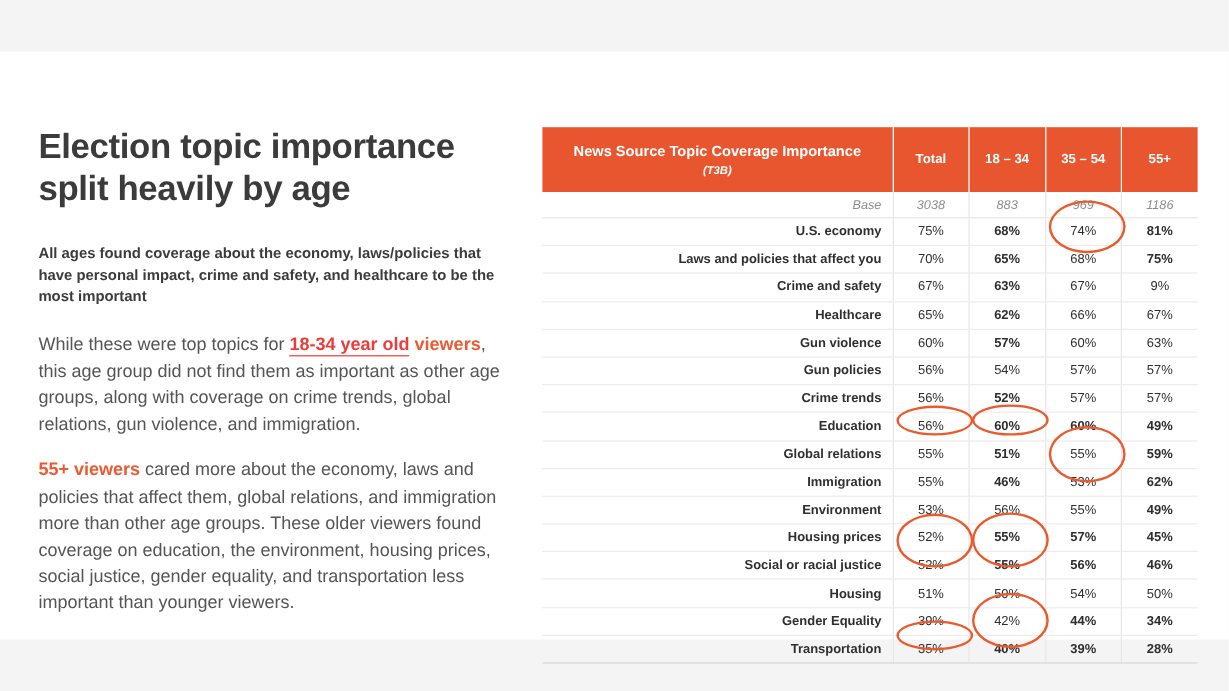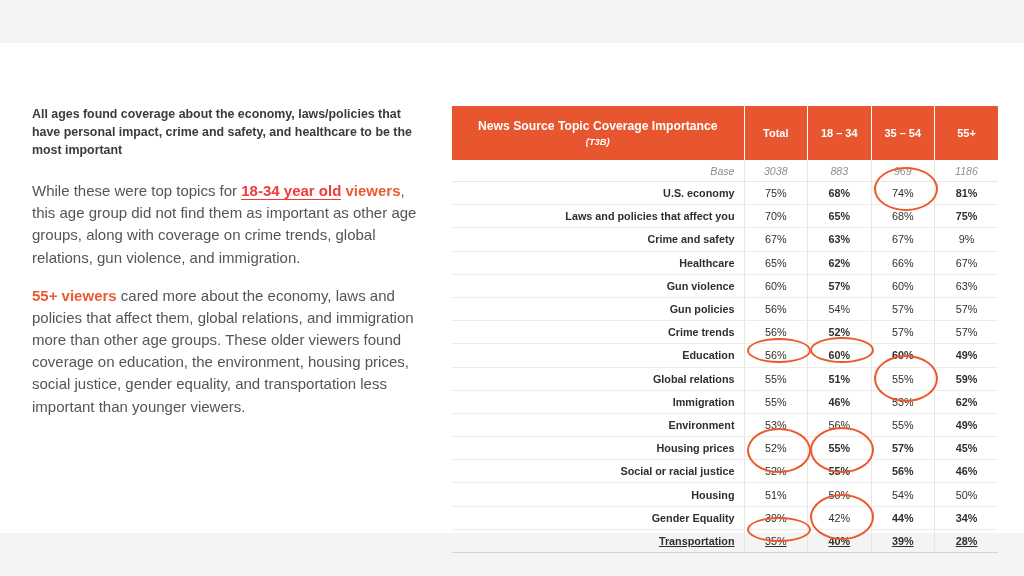--- a/index.html
+++ b/index.html
@@ -122,41 +122,45 @@
   }
   tr.drow td.num{
     text-align:center;
     color:#2f2f2f;
     border-right:1px solid #e9e5e3;
     position:relative;
   }
   tr.drow td.num.last{border-right:none;}
   td.num.v-red{color:#ee3355;font-weight:bold;}
   td.num.v-blue{color:#3333ee;font-weight:bold;}
-  tr.drow:last-child td{border-bottom:1px solid #d9d4d1;text-decoration:underline;}
+  tr.drow:last-child td{border-bottom:1px solid #d9d4d1;}
   
   .circles{
     position:absolute;left:0;top:0;
     width:546px;height:460px;
     pointer-events:none;
   }
   .oval{
     position:absolute;
     border:2.4px solid #ea5a2d;
     border-radius:50%;
     box-sizing:border-box;
   }
 </style>
 </head>
 <body>
 
 <div class="slide">
 
   <div class="left">
 
+    <h1 class="headline">
+      <span class="ln">Election topic importance</span>
+      <span class="ln">split heavily by age</span>
+    </h1>
 
     <p class="lede">All ages found coverage about the economy, laws/policies that have personal impact, crime and safety, and healthcare to be the most important</p>
 
     <p class="para"><span>While these were top topics for </span><span class="hl-red">18-34 year old</span><span class="hl-org"> viewers</span><span>, this age group did not find them as important as other age groups, along with coverage on crime trends, global relations, gun violence, and immigration.</span></p>
 
 
     <p class="para"><span class="hl-org">55+ viewers</span><span> cared more about the economy, laws and policies that affect them, global relations, and immigration more than other age groups. These older viewers found coverage on education, the environment, housing prices, social justice, gender equality, and transportation less important than younger viewers.</span></p>
 
   </div>
 

